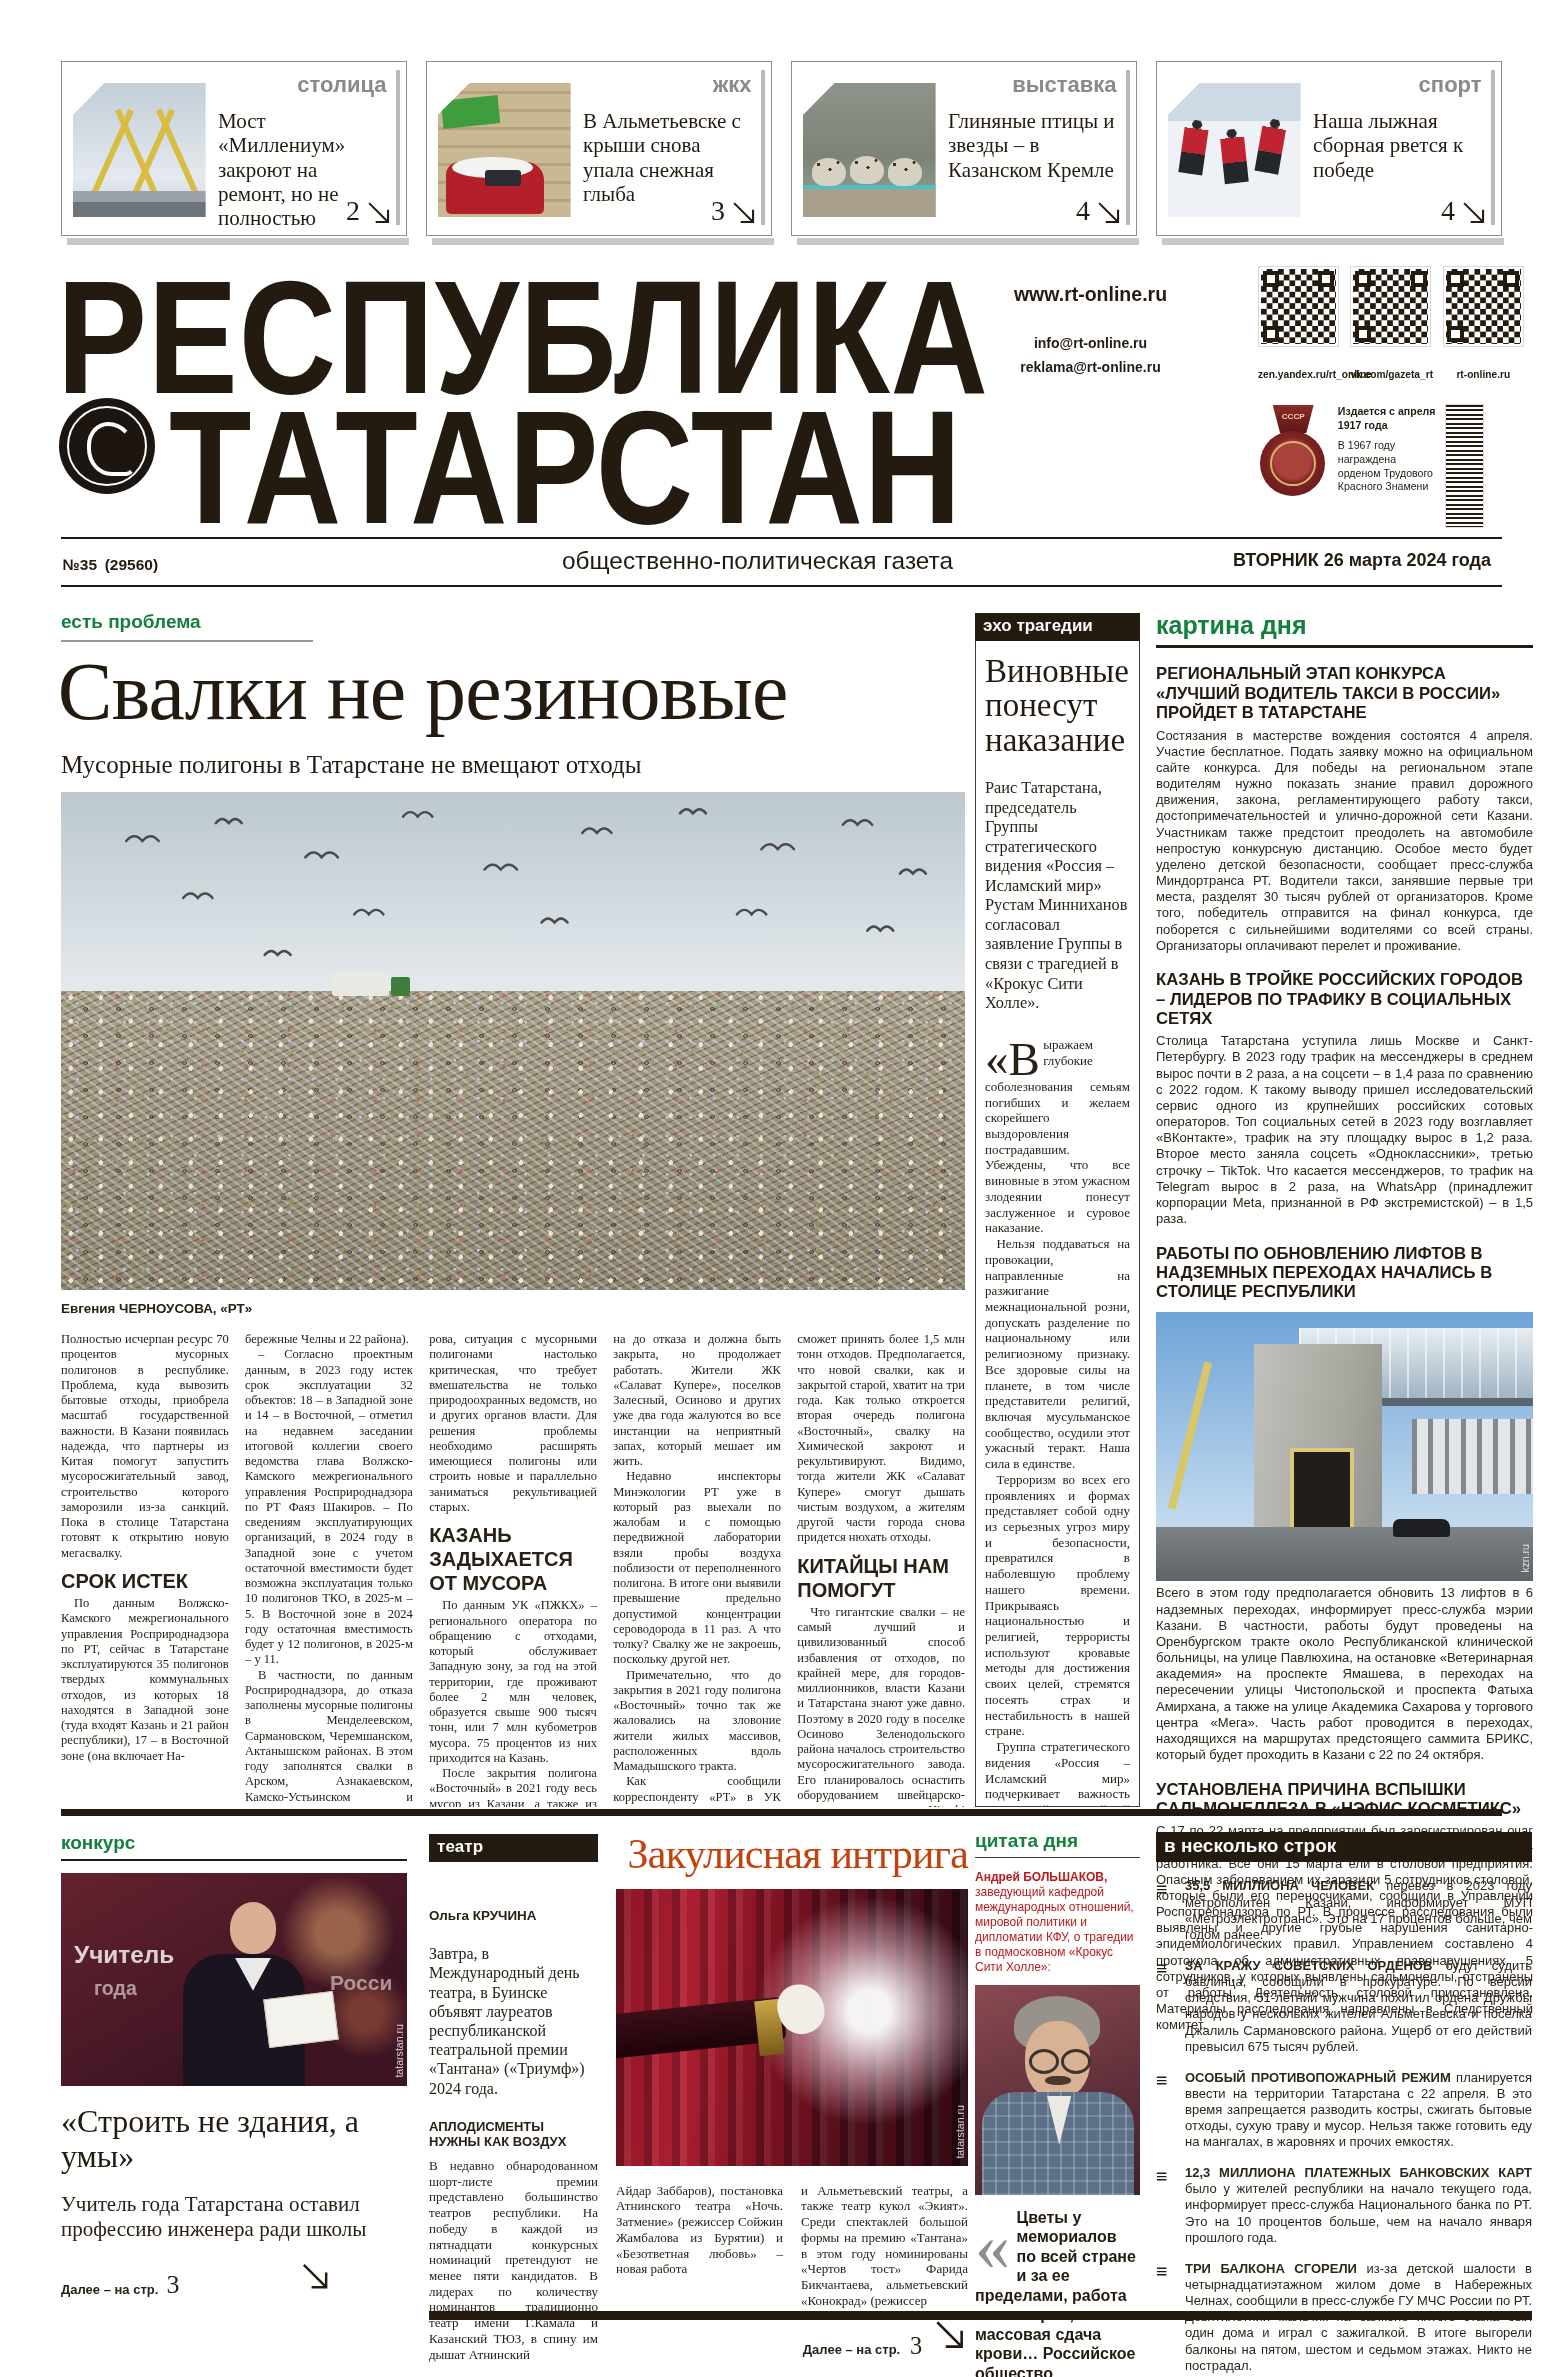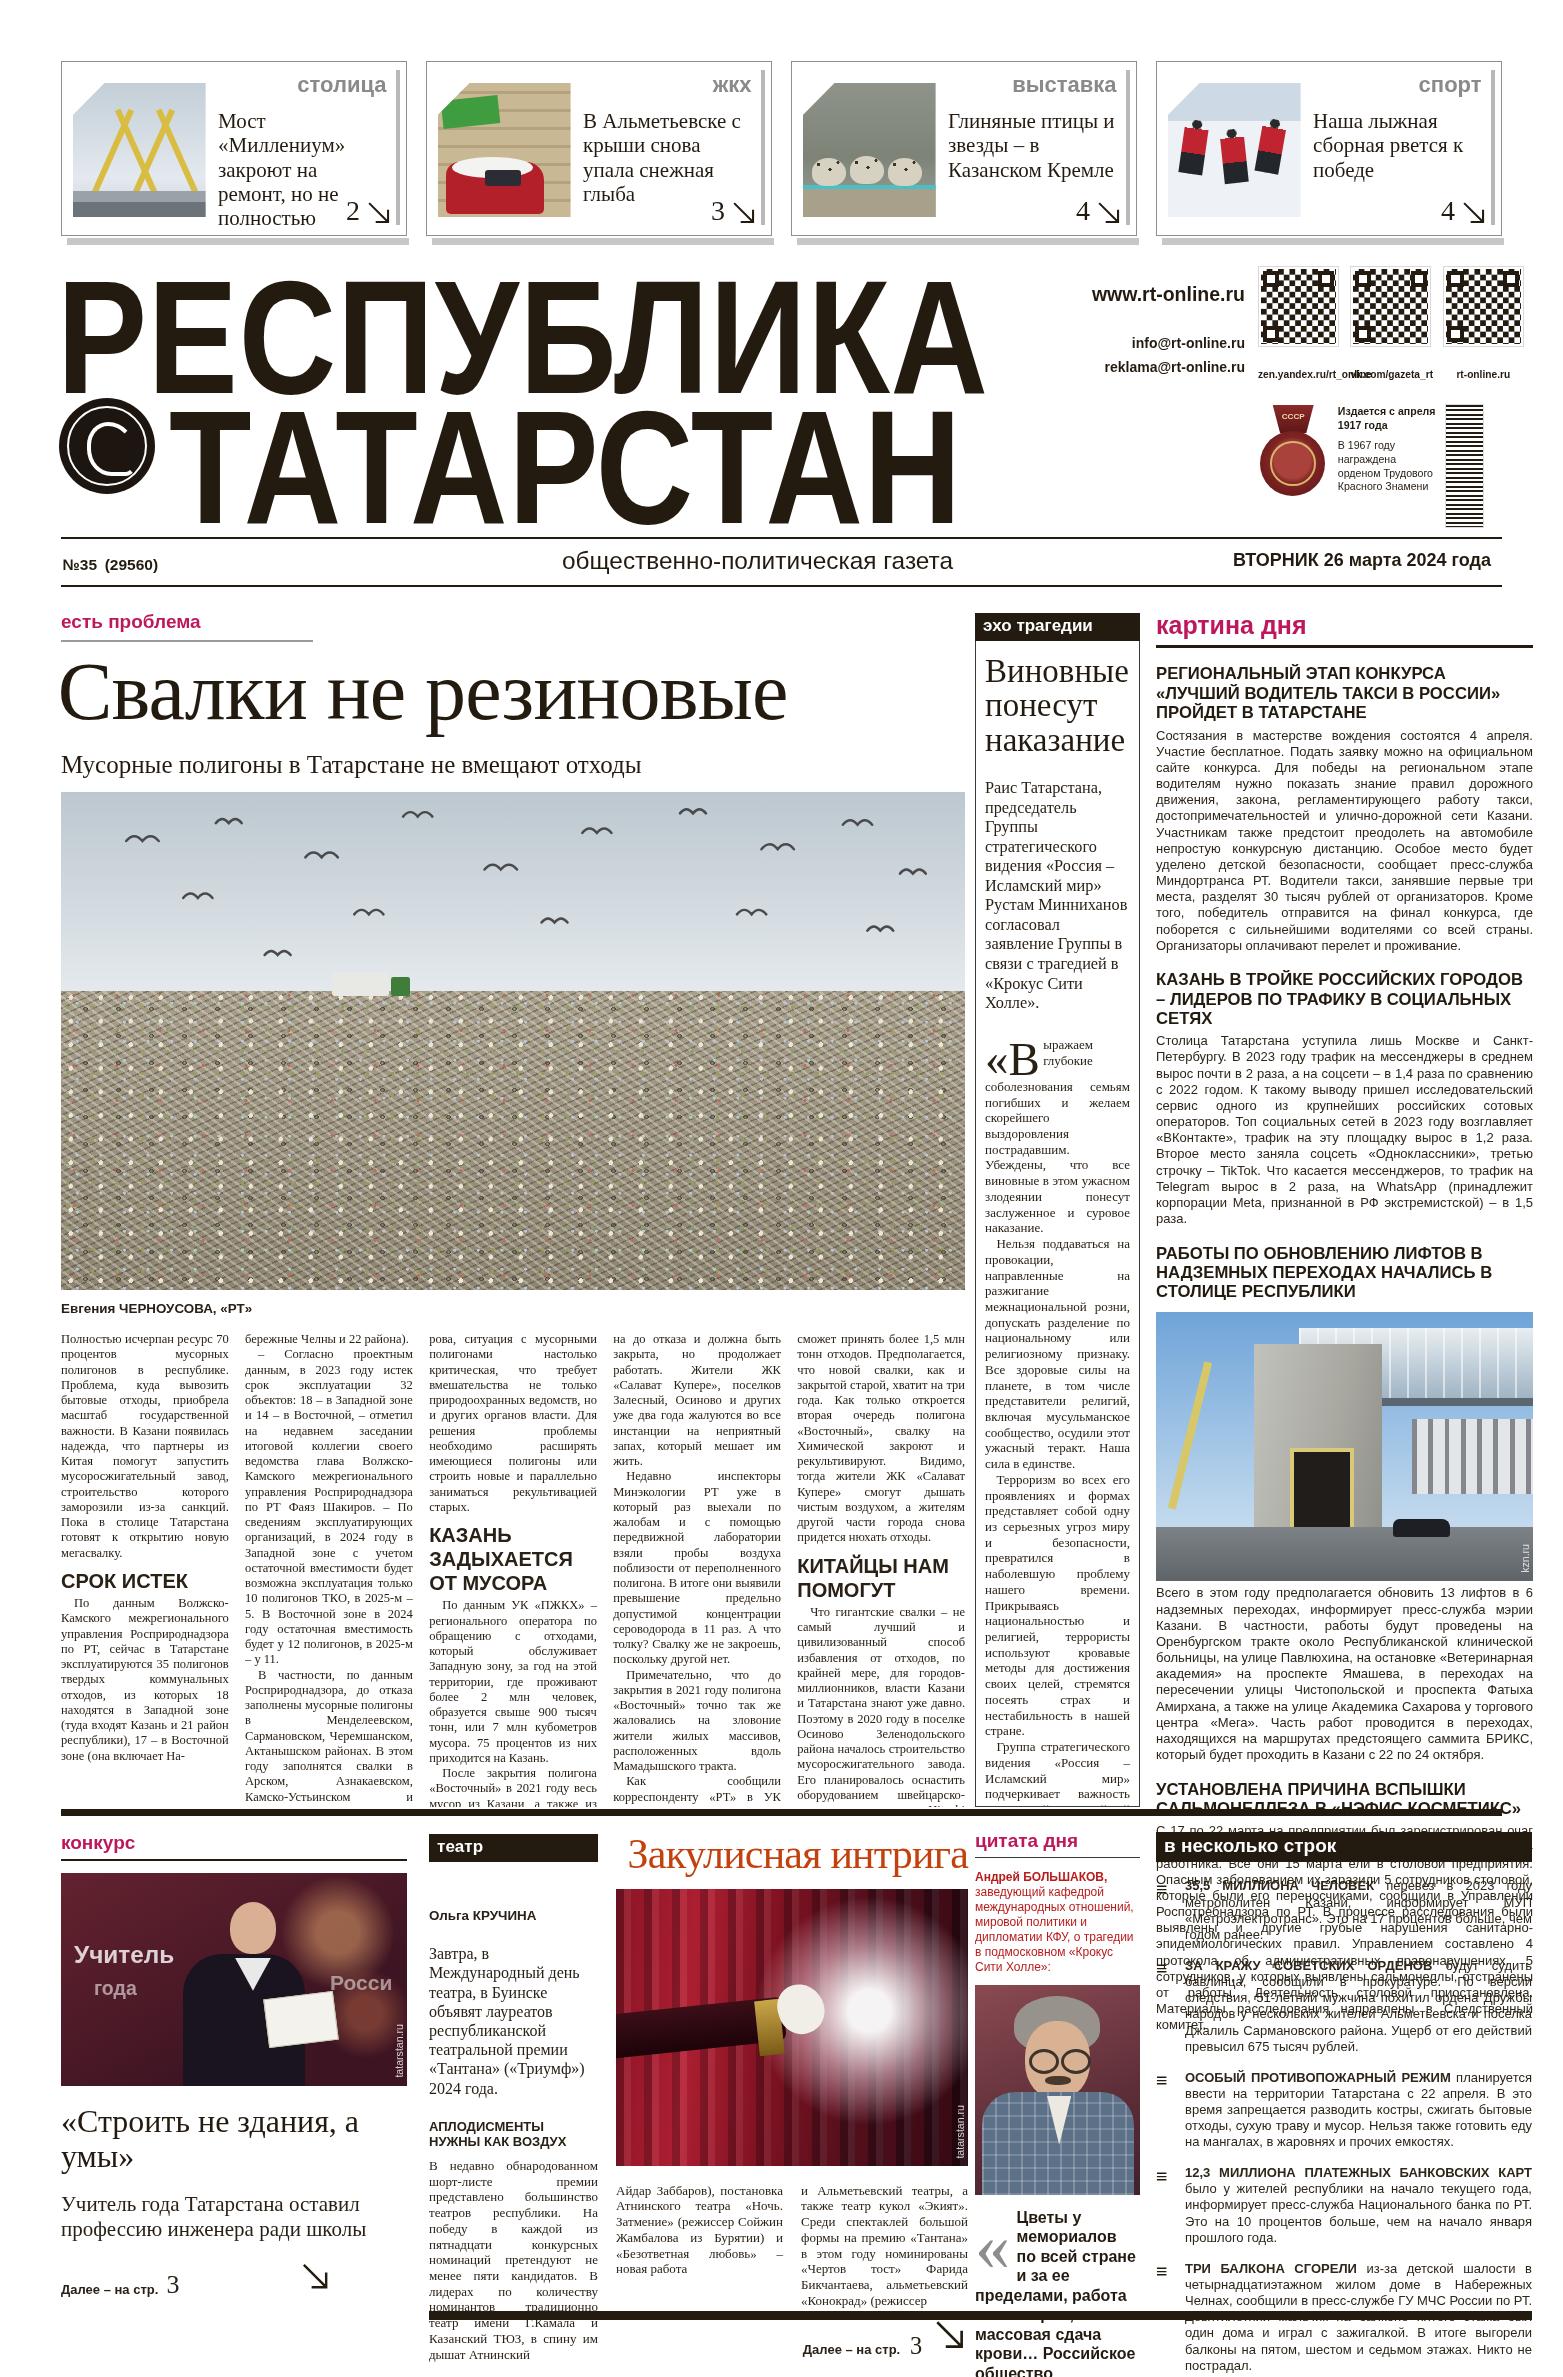--- a/index.html
+++ b/index.html
@@ -49,21 +49,21 @@
   .ps1{left:14.7px;top:37px;transform:rotate(8deg);} .ps2{left:54px;top:46px;transform:rotate(-6deg);}
   .ps3{left:91px;top:36px;transform:rotate(10deg);}
 
   
   .mast-line{position:absolute;font-family:"Liberation Sans",sans-serif;font-weight:700;font-size:135px;
              line-height:1;letter-spacing:0.8px;color:#241b10;transform:scaleY(1.2);transform-origin:0 0;white-space:nowrap;}
   #emblem{left:59px;top:398px;width:96px;height:96px;border-radius:50%;background:#1d1510;}
   #emblem .er{position:absolute;left:8.1px;top:8.1px;right:8.1px;bottom:8.1px;border:2.4px solid #fff;border-radius:50%;}
   #emblem .eg{position:absolute;left:28px;top:24.4px;width:41px;height:46px;border:4.9px solid #fff;
               border-radius:60% 80% 30% 70%;border-right-color:transparent;}
-  #mast-contacts{left:936px;top:283px;width:309px;text-align:right;font-family:"Liberation Sans",sans-serif;color:#241b10;}
+  #mast-contacts{left:936px;top:283px;width:309px;text-align:center;font-family:"Liberation Sans",sans-serif;color:#241b10;}
   #mast-site{font-weight:700;font-size:19.5px;}
   .mast-mail{font-size:14px;font-weight:700;margin-top:4.9px;}
   #mast-mails{margin-top:28px;line-height:1.35;}
   #mast-qrs{left:1258px;top:267px;width:269px;display:flex;gap:11.4px;}
   .qrfig{width:81px;text-align:center;font-family:"Liberation Sans",sans-serif;}
   .qr{position:relative;width:75px;height:75px;margin:0 auto;
       background:repeating-conic-gradient(#241b10 0% 25%,#fff 0% 50%) 0 0/11.4px 11.4px;border:2.4px solid #fff;outline:0.8px solid #d9d9d9;}
   .fp{position:absolute;width:16.3px;height:16.3px;border:4.1px solid #241b10;background:#fff;box-sizing:border-box;}
   .fp.tl{left:1.6px;top:1.6px;} .fp.tr{right:1.6px;top:1.6px;} .fp.bl{left:1.6px;bottom:1.6px;}
   .qrcap{margin-top:23px;font-size:10.2px;font-weight:700;color:#241b10;white-space:nowrap;}
@@ -82,21 +82,21 @@
            outline:0.8px solid #ddd;}
 
   
   #issue-bar{left:61px;top:537px;width:1441px;height:46px;border-top:2.4px solid #241b10;border-bottom:2.4px solid #241b10;}
   #issue-no{position:absolute;left:1.6px;top:6.5px;font-family:"Liberation Sans",sans-serif;font-weight:700;font-size:27px;color:#241b10;}
   #issue-no span{font-size:15.5px;}
   #issue-sub{position:absolute;left:501px;top:8.1px;font-family:"Liberation Sans",sans-serif;font-size:24.4px;color:#241b10;}
   #issue-date{position:absolute;right:11px;top:11.4px;font-family:"Liberation Sans",sans-serif;font-weight:700;font-size:18px;color:#241b10;}
 
   
-  .seclab{font-family:"Liberation Sans",sans-serif;font-weight:700;font-size:19px;color:#be185d;}
+  .seclab{font-family:"Liberation Sans",sans-serif;font-weight:700;font-size:19px;color:#15803d;}
   .seclab-bar{display:block;background:#241b10;color:#fff;padding:3.3px 8.1px 4.9px;font-size:17px;}
 
   
   #main-article{left:61px;top:611px;width:904px;height:1197px;}
   #ma-label{position:absolute;left:0;top:0;}
   #ma-underline{position:absolute;left:0;top:29px;width:252px;height:2.4px;background:#9a9a9a;}
   #ma-headline{position:absolute;left:-3.3px;top:34px;font-size:82px;letter-spacing:-0.8px;color:#241b10;white-space:nowrap;}
   #ma-dek{position:absolute;left:0;top:140px;font-size:25px;color:#241b10;}
   #land-photo{position:absolute;left:0;top:181px;width:904px;height:498px;overflow:hidden;background:#cfd6db;}
   .lp-sky{position:absolute;left:0;top:0;right:0;height:42%;background:linear-gradient(#bcc7cf,#e6ebee);}

